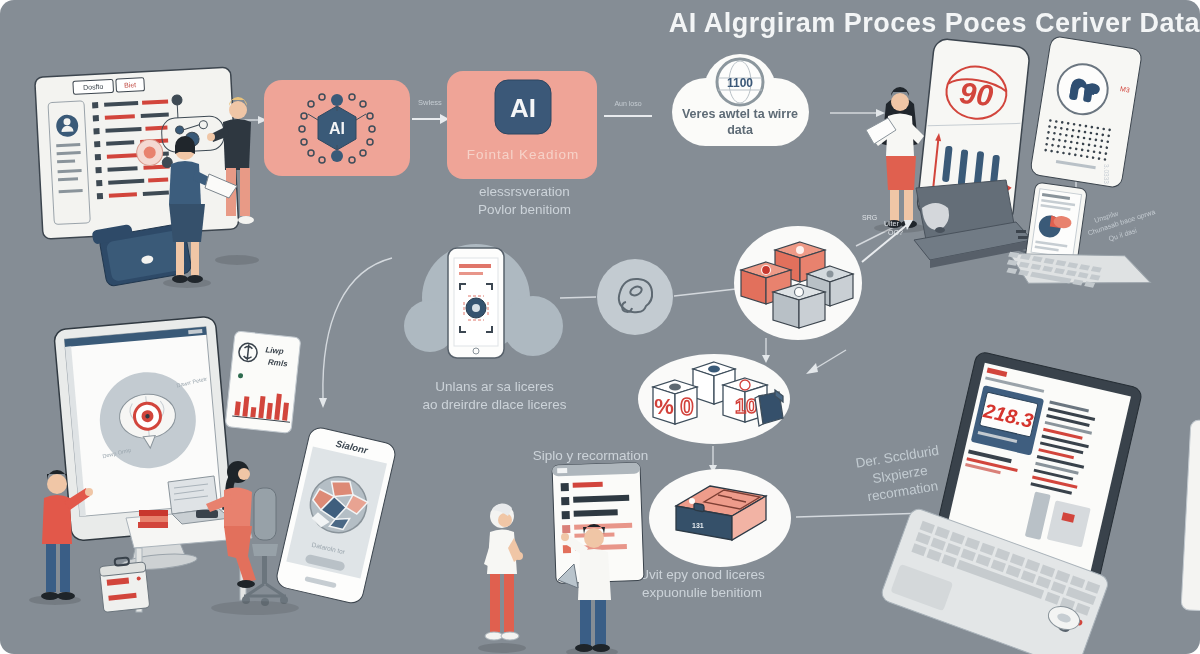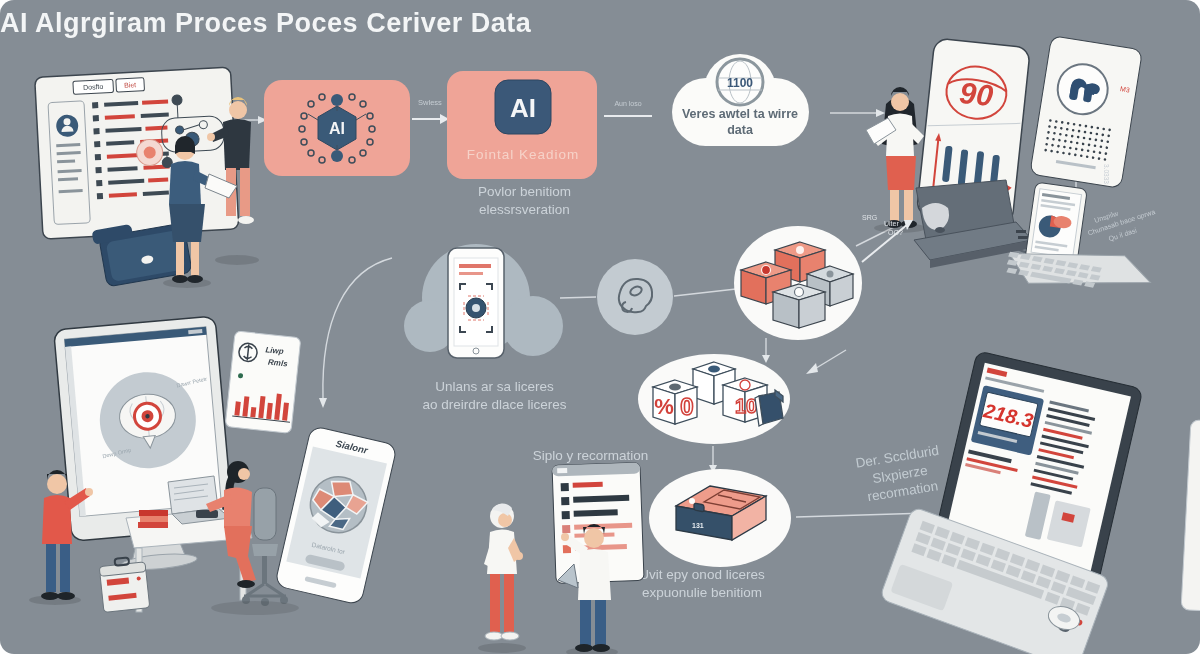--- a/index.html
+++ b/index.html
@@ -1,20 +1,20 @@
 <!DOCTYPE html>
 <html><head>
 <meta charset="utf-8">
 <style>
   html,body{margin:0;padding:0;background:#ffffff;}
   #canvas{position:relative;width:1200px;height:654px;background:#858d95;border-radius:14px;overflow:hidden;font-family:"Liberation Sans",sans-serif;}
   .abs{position:absolute;}
   svg{overflow:visible;display:block;}
   text{font-family:"Liberation Sans",sans-serif;}
-  #title{top:8px;left:0;width:100%;text-align:left;color:#f3f5f6;font-size:27px;font-weight:bold;letter-spacing:.5px;}
+  #title{top:8px;left:0;width:100%;text-align:right;color:#f3f5f6;font-size:27px;font-weight:bold;letter-spacing:.5px;}
   .caption{color:#ccd3d9;font-size:13.5px;text-align:center;line-height:1.3;}
 </style>
 </head>
 <body>
 
 <div id="canvas">
 
   <div id="title" class="abs">AI Algrgiram Proces Poces  Ceriver Data</div>
 
   <svg class="abs" style="left:0;top:0" width="1200" height="654">
@@ -171,22 +171,22 @@
     <polygon points="32,22 41,27 32,32" fill="#e8ebee"></polygon>
   </svg>
 
   <svg class="abs" style="left:447px;top:71px" width="150" height="108">
     <rect x="0" y="0" width="150" height="108" rx="16" fill="#efa497"></rect>
     <rect x="48" y="9" width="56" height="54" rx="13" fill="#3b5878" stroke="#2c4662"></rect>
     <text x="76" y="46" font-size="26" font-weight="bold" fill="#f5f6f7" text-anchor="middle">AI</text>
     <text x="76" y="88" font-size="13.5" fill="#f6d2c8" text-anchor="middle" letter-spacing="1">Fointal Keadiom</text>
   </svg>
   <div class="abs caption" style="left:432px;top:183px;width:185px">
+    <div>elessrsveration</div>
     <div>Povlor benitiom</div>
-    <div>elessrsveration</div>
   </div>
 
   <svg class="abs" style="left:602px;top:94px" width="56" height="30">
     <text x="26" y="12" font-size="7" fill="#c6cdd3" text-anchor="middle">Aun loso</text>
     <path d="M2 22 L50 22" stroke="#e8ebee" stroke-width="2" fill="none"></path>
   </svg>
 
   <svg class="abs" style="left:650px;top:50px" width="180" height="102">
     <g fill="#fbfbf9">
       <circle cx="56" cy="62" r="34"></circle>

